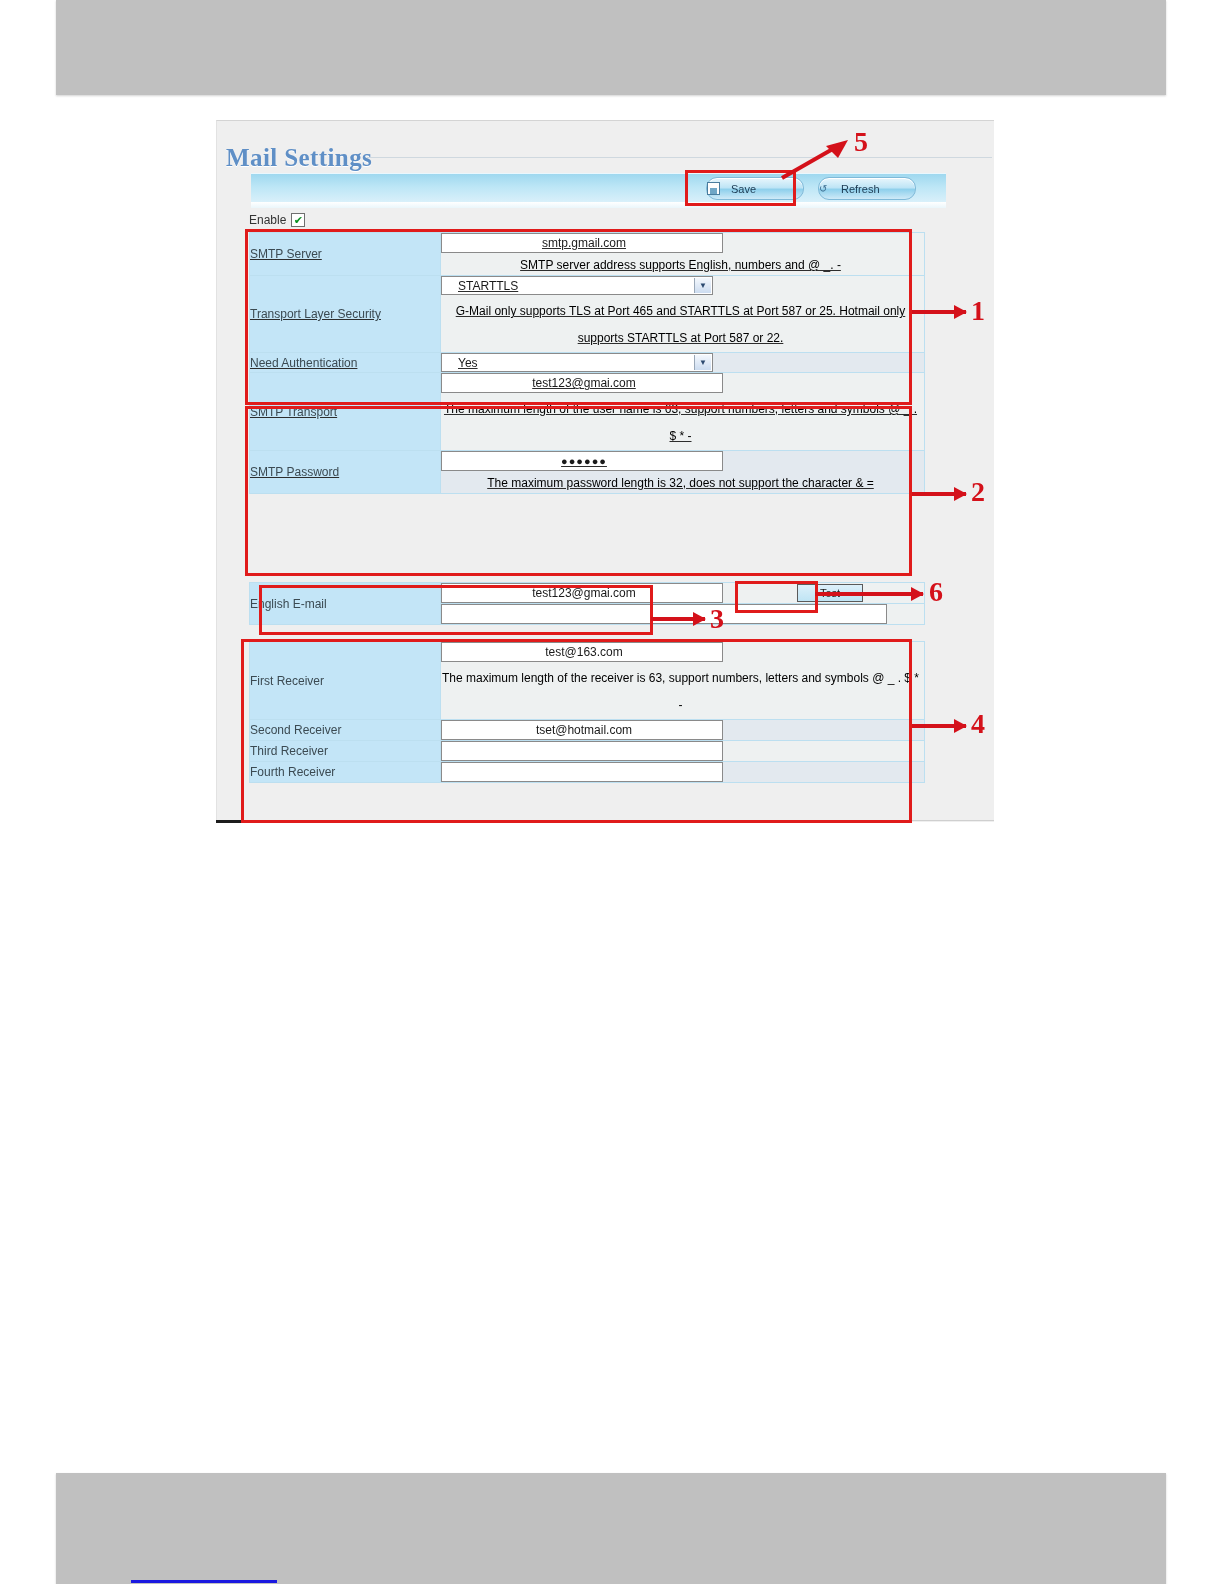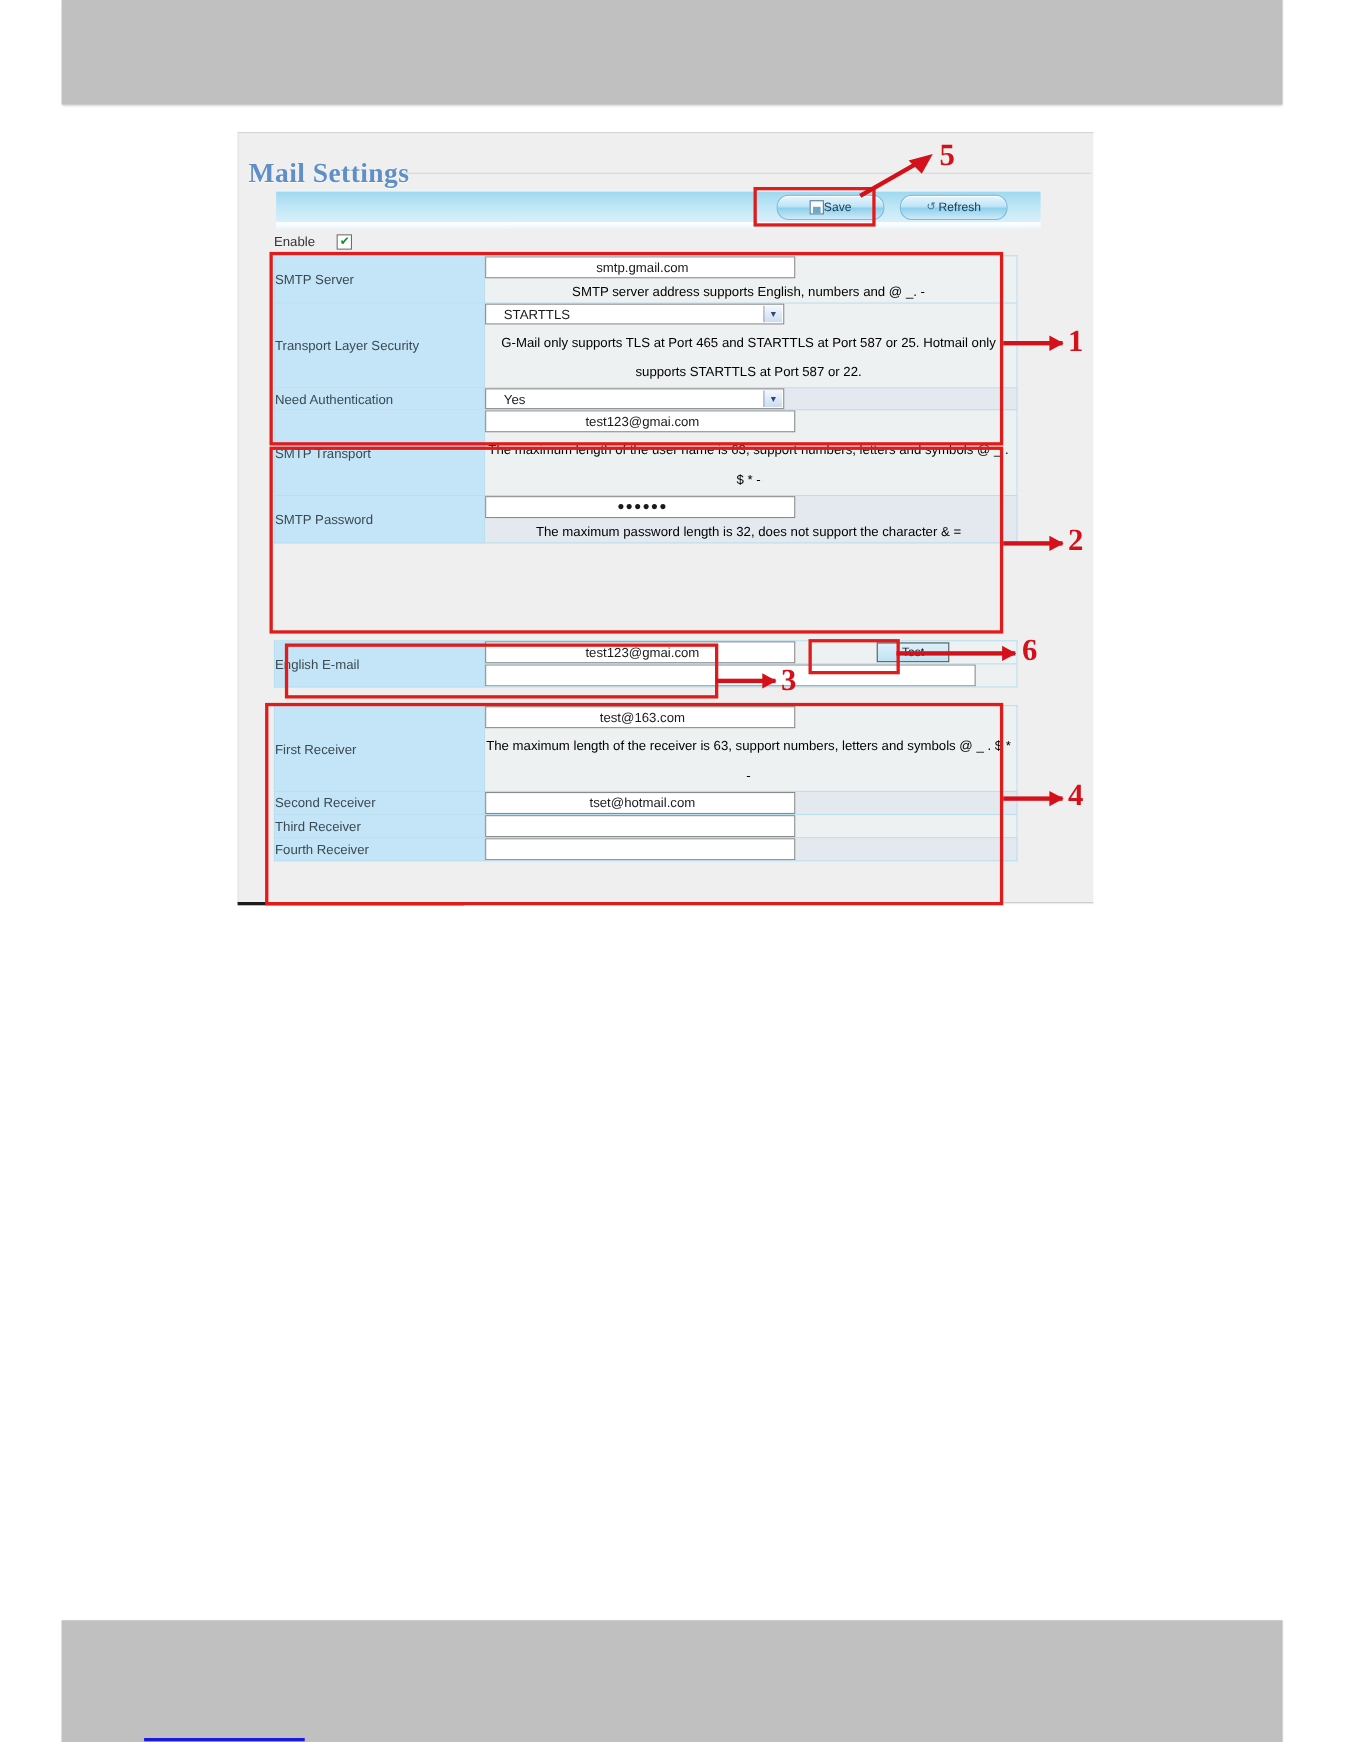--- a/index.html
+++ b/index.html
@@ -63,55 +63,55 @@
   #toolbar-underline{
     position:absolute;left:34px;top:81px;width:695px;height:6px;
     background:linear-gradient(to bottom,#ffffff,#eaf6fb);
   }
   .btn-pill{
     position:absolute;top:56px;height:21px;
     border-radius:11px;
     background:linear-gradient(to bottom,#e8f6fc 0%,#bfe5f6 45%,#8fd0ec 55%,#cfeaf8 100%);
     border:1px solid #7fb9d8;
     box-shadow:inset 0 1px 0 #ffffff;
-    display:flex;align-items:center;justify-content:center;
-    gap:0;
+    display:flex;align-items:center;justify-content:flex-start;
+    gap:11px;
     font-size:11px;color:#1c3a52;
     cursor:pointer;
   }
   #save-button{left:489px;width:96px;}
   #refresh-button{left:601px;width:96px;}
   .btn-ico{display:inline-block;width:11px;height:11px;line-height:11px;font-size:10px;color:#3c6e91;}
   #save-icon{
     border:1px solid #4a7d9e;background:#fdfdfd;
     position:relative;
   }
   #save-icon:after{
     content:"";position:absolute;left:2px;top:5px;right:2px;bottom:0;background:#6fa6c6;
   }
 
   
   #enable-row{
     position:absolute;left:32px;top:92px;
-    display:flex;align-items:flex-end;gap:20px;
+    display:flex;align-items:flex-end;gap:5px;
     font-size:12px;color:#333;
   }
   #enable-checkbox{
     width:12px;height:12px;border:1px solid #6f6f6f;background:#fff;
     display:flex;align-items:center;justify-content:center;
     font-size:11px;color:#0a8f20;line-height:1;
     cursor:pointer;
   }
 
   
   #settings-table{
     position:absolute;left:32px;top:111px;width:676px;
     border-collapse:collapse;
     table-layout:fixed;
-    font-size:12px;color:#2d2d2d;
+    font-size:12px;color:#2d2d2d;text-decoration:underline;
   }
   #settings-table td{
     border:1px solid #bcdff0;
     vertical-align:middle;
     padding:0;
   }
   td.lab{
     width:190px;
     background:#c3e5f7;
     color:#3b4a52;

